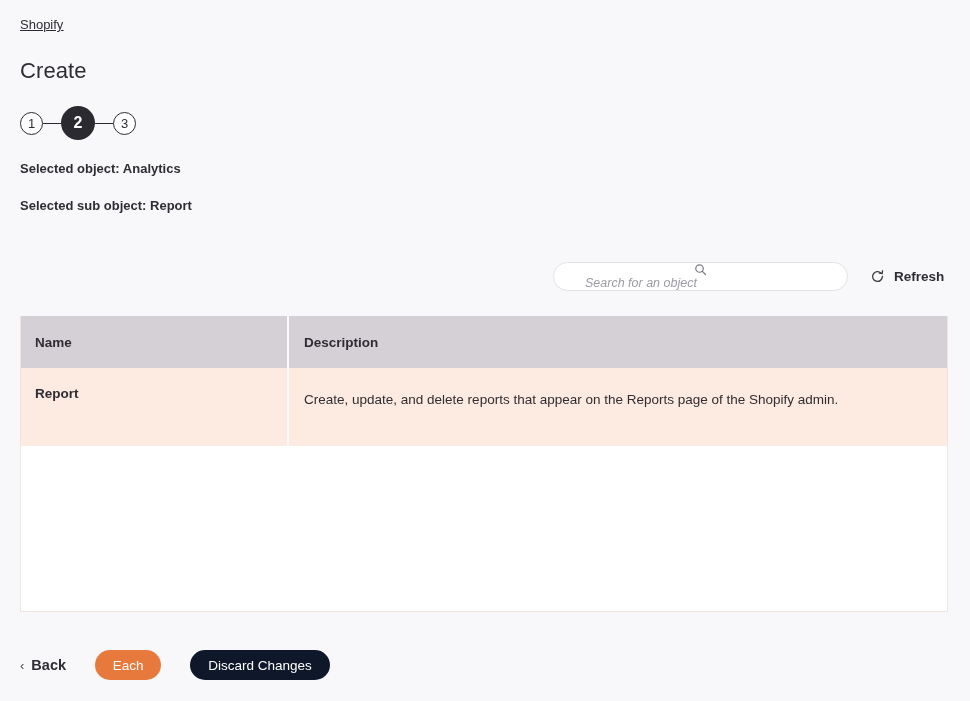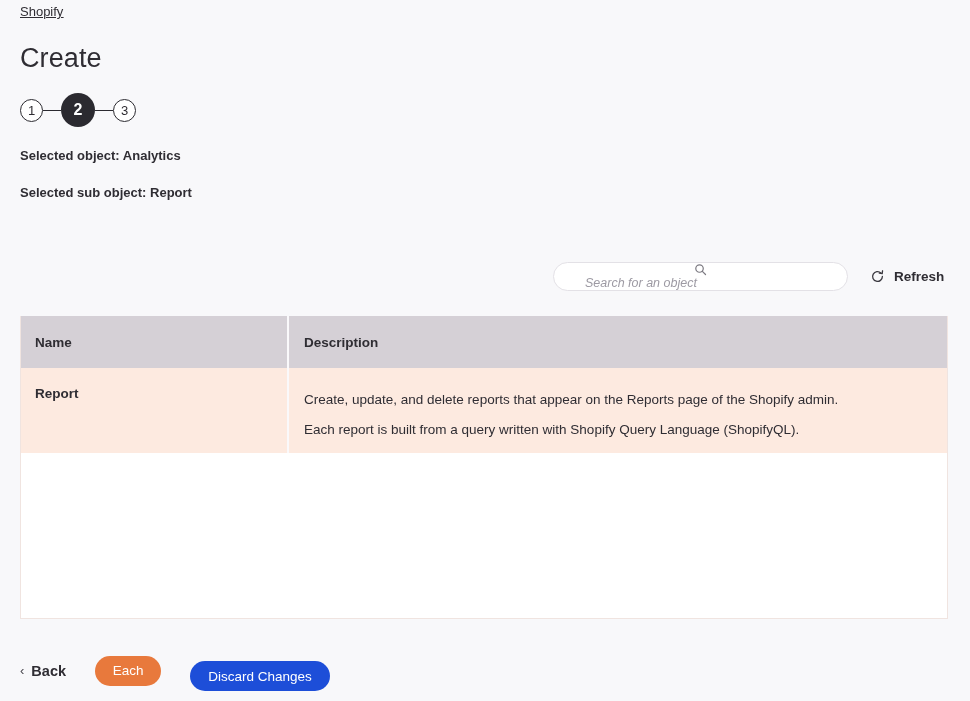--- a/index.html
+++ b/index.html
@@ -17,35 +17,35 @@
   .page {
     position: relative;
     width: 970px;
     height: 701px;
     box-sizing: border-box;
     padding: 0 20px;
   }
 
   
   .breadcrumb {
-    padding-top: 4px;
+    padding-top: 17px;
     font-size: 13px;
     line-height: 16px;
     text-decoration: underline;
   }
   .breadcrumb-link {
     color: #2f2d33;
     text-decoration: underline;
     cursor: pointer;
   }
 
   
   .page-title {
     margin-top: 22px;
-    font-size: 27px;
+    font-size: 22px;
     line-height: 32px;
     font-weight: 400;
     color: #2f2d33;
     letter-spacing: 0.1px;
   }
 
   
   .stepper {
     display: flex;
     align-items: center;
@@ -258,24 +258,23 @@
     display: flex;
     align-items: center;
     justify-content: center;
   }
   .pill-next {
     background: #e8793c;
     width: 66px;
     margin-left: 29px;
   }
   .pill-discard {
-    background: #1d4ed8;
+    background: #0f172a;
     width: 140px;
     margin-left: 29px;
-    margin-top: 11px;
   }
 </style>
 </head>
 <body>
 
 <div class="page">
 
   <div class="breadcrumb">
     <span class="breadcrumb-link">Shopify</span>
   </div>
@@ -316,21 +315,20 @@
 
   <div class="table">
     <div class="table-head">
       <div class="th col-name">Name</div>
       <div class="th col-desc">Description</div>
     </div>
     <div class="table-row">
       <div class="td col-name">Report</div>
       <div class="td col-desc">
         <div class="desc-line">Create, update, and delete reports that appear on the Reports page of the Shopify admin.</div>
-        <div class="desc-line">Each report is built from a query written with Shopify Query Language (ShopifyQL).</div>
       </div>
     </div>
     <div class="table-empty"></div>
   </div>
 
   <div class="actions">
     <button class="back-btn">
       <span class="chev">‹</span>
       <span class="back-label">Back</span>
     </button>

